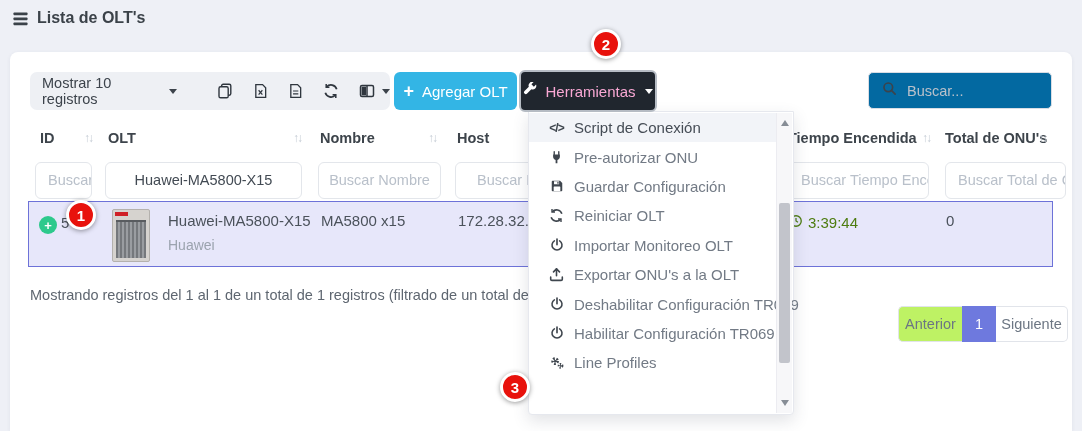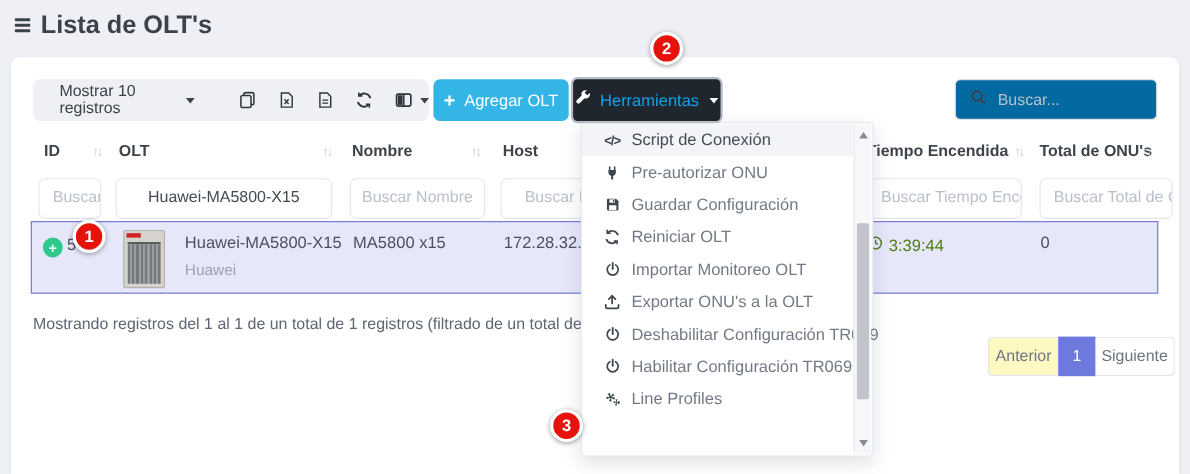--- a/index.html
+++ b/index.html
@@ -6,43 +6,43 @@
   html,body { width:1082px; height:431px; }
   body {
     position:relative; overflow:hidden;
     background:#eef0f6;
     font-family:"Liberation Sans", sans-serif;
     color:#3d444b;
   }
   .abs { position:absolute; }
 
   
-  .page-header { left:12px; top:9px; display:flex; align-items:center; gap:8px;
-    font-size:23px; font-weight:bold; color:#3b4249; }
+  .page-header { left:12px; top:9px; display:flex; align-items:flex-end; gap:8px;
+    font-size:16px; font-weight:bold; color:#3b4249; }
   .page-header svg { display:block; }
 
   
   .card { left:10px; top:52px; width:1062px; height:379px; background:#ffffff;
     border-radius:8px 8px 0 0; box-shadow:0 1px 4px rgba(40,50,80,.07); }
 
   
   .length-group { left:30px; top:72px; width:360px; height:38px; background:#eef0f4;
-    border-radius:7px; display:flex; align-items:center; padding-left:24px;gap:16px; }
+    border-radius:7px; display:flex; align-items:center; padding-left:12px;gap:16px; }
   .length-label { font-size:14.5px; color:#3c434b; }
   .caret { width:0; height:0; border-left:4.5px solid transparent; border-right:4.5px solid transparent;
     border-top:5px solid #3c434b; display:inline-block; margin-left:7px; }
   .tb-icons { display:flex; align-items:center; margin-left:24px; gap:20px; color:#2f363e; }
   .tb-icon { display:flex; align-items:center; cursor:pointer; }
 
   .btn-add { left:394px; top:72px; width:123px; height:38px; background:#33b5e5; border-radius:6px;
     color:#fff; font-size:15px; display:flex; align-items:center; justify-content:center; gap:8px; cursor:pointer; z-index:12; }
   .btn-add .plus { font-size:18px; font-weight:bold; line-height:1; }
 
   .btn-tools { left:519px; top:70px; width:138px; height:42px; background:#20262e;
-    border:2px solid #b6bcc4; border-radius:6px; color:#0ea5e9; font-size:15px;
+    border:2px solid #b6bcc4; border-radius:6px; color:#f9a8d4; font-size:15px;
     display:flex; align-items:center; justify-content:center; gap:7px; cursor:pointer; z-index:12; }
   .btn-tools .caret { border-top-color:#fff; border-left-width:4px; border-right-width:4px; margin-left:2px; }
 
   .search-box { left:868px; top:72px; width:184px; height:37px; background:#0369a1;
     border:1px solid #d9dde4; border-radius:5px; display:flex; align-items:center;
     padding-left:13px; gap:10px; }
   .search-box .ph { color:#b9c0ca; font-size:14.5px; }
   .search-box svg { color:#3c434b; }
 
   
@@ -68,21 +68,21 @@
   .device .logo { position:absolute; left:2px; top:2px; width:13px; height:4px; background:#cf2026; }
   .device .slots { position:absolute; left:3px; top:10px; right:3px; bottom:3px;
     background:repeating-linear-gradient(90deg,#75787c 0 2px,#9a9da1 2px 4px);
     border-top:2px solid #595c60; }
   .time-cell { position:absolute; left:760px; top:12px; display:flex; gap:5px; align-items:center;
     font-size:15px; color:#4d7c0f; }
 
   
   .info-text { left:30px; top:287px; font-size:14.5px; color:#5e6670; white-space:nowrap; z-index:1; }
   .pg { top:306px; height:36px; font-size:14.5px; display:flex; align-items:center; justify-content:center; cursor:pointer; }
-  .pg-prev { left:898px; width:64px; background:#fef9c3; border:1px solid #e1e4ea; border-right:none;
+  .pg-prev { left:898px; width:64px; background:#bef264; border:1px solid #e1e4ea; border-right:none;
     border-radius:5px 0 0 5px; color:#6c7683; }
   .pg-cur { left:962px; width:34px; background:#6e79de; color:#fff; }
   .pg-next { left:996px; width:72px; background:#fff; border:1px solid #e1e4ea; border-left:none;
     border-radius:0 5px 5px 0; color:#6c7683; }
 
   
   .menu-panel { left:528px; top:111px; width:266px; height:304px; background:#fff;
     border:1px solid #e6e8ee; border-radius:0 0 4px 4px;
     box-shadow:0 6px 16px rgba(60,70,90,.15); z-index:10; }
   .menu-items { position:absolute; left:0; top:1px; right:17px; }

